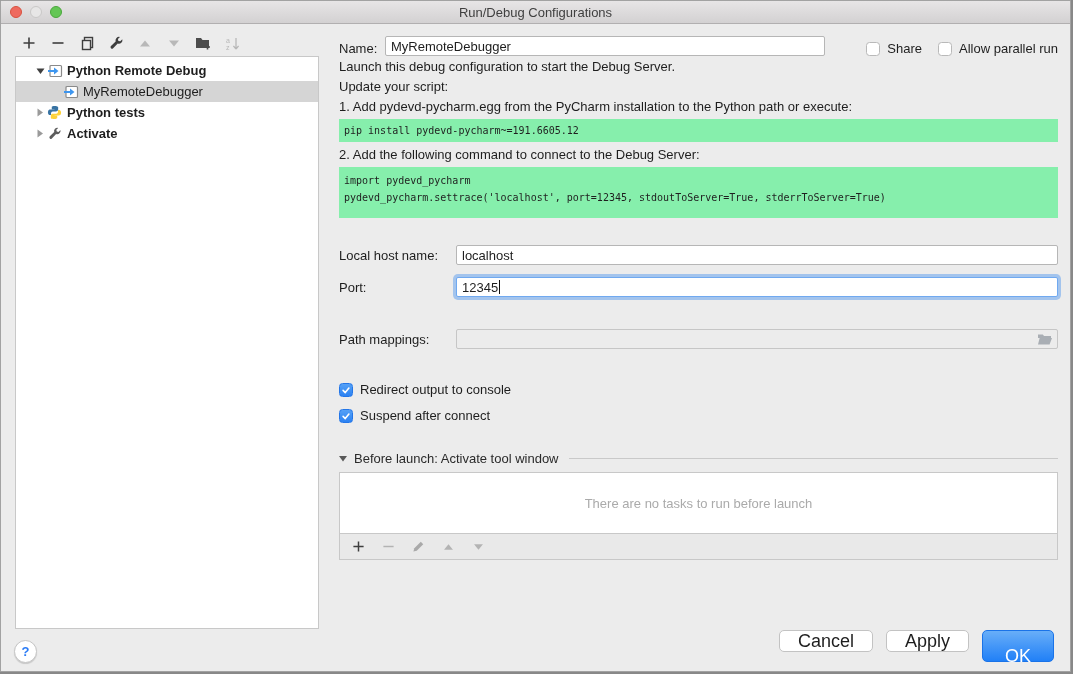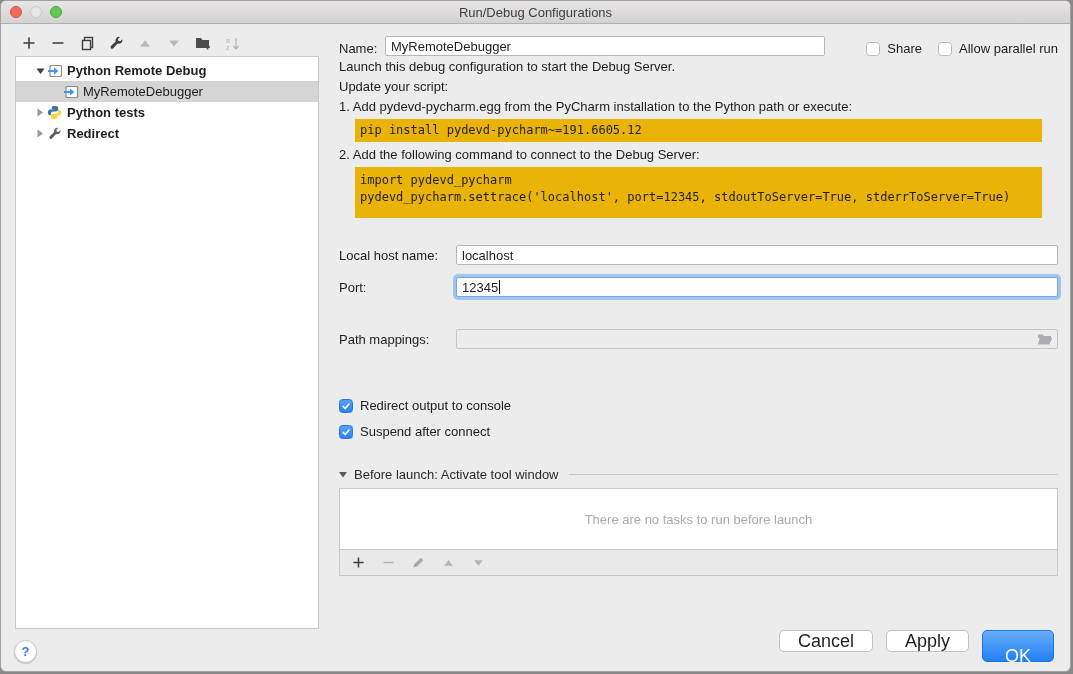--- a/index.html
+++ b/index.html
@@ -1,17 +1,17 @@
 <!DOCTYPE html>
 <html><head>
 <meta charset="utf-8">
 <style>
   html,body{margin:0;padding:0;background:#888;}
   body{width:1073px;height:674px;font-family:"Liberation Sans",sans-serif;-webkit-font-smoothing:antialiased;}
-  .window{position:relative;width:1071px;height:672px;background:#ececec;border:1px solid #a2a2a2;border-radius:6px;overflow:hidden;box-sizing:border-box;}
+  .window{position:relative;width:1071px;height:672px;background:#ececec;border:1px solid #a2a2a2;border-radius:1px;overflow:hidden;box-sizing:border-box;}
   
   .titlebar{position:relative;height:22px;background:linear-gradient(#e7e5e6,#d3d1d2);border-bottom:1px solid #b1afb0;display:flex;align-items:center;justify-content:center;}
   .title{font-size:13px;color:#3f3f3f;}
   .lights{position:absolute;left:9px;top:5px;display:flex;gap:8px;}
   .light{width:12px;height:12px;border-radius:50%;box-sizing:border-box;}
   .light.red{background:#ee6a5f;border:1px solid #d8513f;}
   .light.gray{background:#e7e6e6;border:1px solid #c9c8c7;}
   .light.green{background:#64c655;border:1px solid #4aa73c;}
   
   .content{position:relative;height:649px;}
@@ -31,31 +31,31 @@
   .name-row{display:flex;align-items:flex-end;height:22px;margin-bottom:1px;}
   .name-label{font-size:13px;color:#1e1e1e;width:46px;flex:none;}
   .tinput{height:20px;box-sizing:border-box;border:1px solid #b6b6b6;border-radius:2px;background:#fff;font-family:"Liberation Sans",sans-serif;font-size:13px;color:#1e1e1e;padding:0 5px;outline:none;}
   .name-input{width:440px;}
   .hgroup{margin-left:auto;display:flex;align-items:center;gap:16px;}
   .cbrow{display:flex;align-items:center;gap:7px;cursor:default;}
   .cb{width:14px;height:14px;border-radius:3.5px;border:1px solid #b9b9b9;background:#fff;box-sizing:border-box;flex:none;display:flex;align-items:center;justify-content:center;}
   .cb.checked{background:linear-gradient(#55a1f6,#2c82f2);border:1px solid #2376e8;}
   .cbl{font-size:13px;color:#1e1e1e;}
   p.txt{font-size:13px;line-height:18px;color:#1e1e1e;margin:2px 0;}
-  .code{background:#eab308;font-family:"DejaVu Sans Mono","Liberation Mono",monospace;font-size:12px;line-height:17px;color:#1f1f1f;padding:3px 5px;margin:3px 16px 4px;white-space:pre;}
+  .code{background:#86efac;font-family:"DejaVu Sans Mono","Liberation Mono",monospace;font-size:10px;line-height:17px;color:#1f1f1f;padding:3px 5px;margin:3px 0 4px;white-space:pre;}
   .code.two{padding:5px 5px 12px;margin-bottom:26px;}
   .frow{display:flex;align-items:center;height:22px;margin-bottom:10px;}
   .flabel{width:117px;flex:none;font-size:13px;color:#1e1e1e;}
   .finput{flex:1;}
   .tfield{flex:1;height:20px;box-sizing:border-box;border:1px solid #b6b6b6;border-radius:2px;background:#fff;display:flex;align-items:center;padding:0 5px;font-size:13px;color:#1e1e1e;}
   .tfield.focused{border:1px solid #70a9f0;box-shadow:0 0 0 3px rgba(125,175,238,.65);}
   .caret{width:1px;height:14px;background:#111;margin-left:1px;}
   .frow.path{margin-top:30px;}
   .tfield.pathfield{background:#ececec;border:1px solid #c6c6c6;justify-content:flex-end;padding-right:4px;}
-  .cbrow.opt1{margin-top:48px;}
+  .cbrow.opt1{margin-top:32px;}
   .cbrow.opt2{margin-top:11px;}
   .bl-header{margin-top:28px;display:flex;align-items:center;gap:7px;}
   .bl-label{font-size:13px;color:#2a2a2a;white-space:nowrap;}
   .bl-line{flex:1;border-top:1px solid #c9c9c9;margin-left:3px;}
   .tasks{margin-top:6px;border:1px solid #c8c8c8;box-sizing:border-box;}
   .tasks-empty{height:60px;background:#fff;display:flex;align-items:center;justify-content:center;font-size:13px;color:#aaaaaa;}
   .tasks-toolbar{height:25px;background:#e9e9e9;border-top:1px solid #c8c8c8;display:flex;align-items:center;gap:14px;padding-left:10px;}
   .bot-cbs{margin-top:12px;display:flex;align-items:center;gap:15px;padding-left:4px;}
   
   .help-btn{position:absolute;left:13px;bottom:10px;width:23px;height:23px;border-radius:50%;background:#fff;border:1px solid #c6c6c6;box-shadow:0 1px 1px rgba(0,0,0,.15);display:flex;align-items:center;justify-content:center;font-size:13px;font-weight:700;color:#2a7bf6;box-sizing:border-box;}
@@ -172,21 +172,21 @@
         <span class="texp">
           <svg width="8" height="9" viewBox="0 0 8 9">
               <path d="M1.5 0.5v8L7 4.5z" fill="#9a9a9a"></path>
             </svg>
         </span>
         <span class="ticon">
           <svg width="14" height="14" viewBox="0 0 16 16">
               <path d="M14.2 3.4a3.8 3.8 0 0 1-4.9 4.6L4.4 13a1.6 1.6 0 0 1-2.3-2.3l5-4.9A3.8 3.8 0 0 1 11.7 1L9.5 3.2l.5 2 2 .5z" fill="#5d5d5d"></path>
             </svg>
         </span>
-        <span>Redirect</span>
+        <span>Activate</span>
       </div>
     </div>
 
     <div class="main">
 
       <div class="name-row">
         <span class="name-label">Name:</span>
         <input class="tinput name-input" type="text" value="MyRemoteDebugger" style="">
         <div class="hgroup">
           <label class="cbrow">

